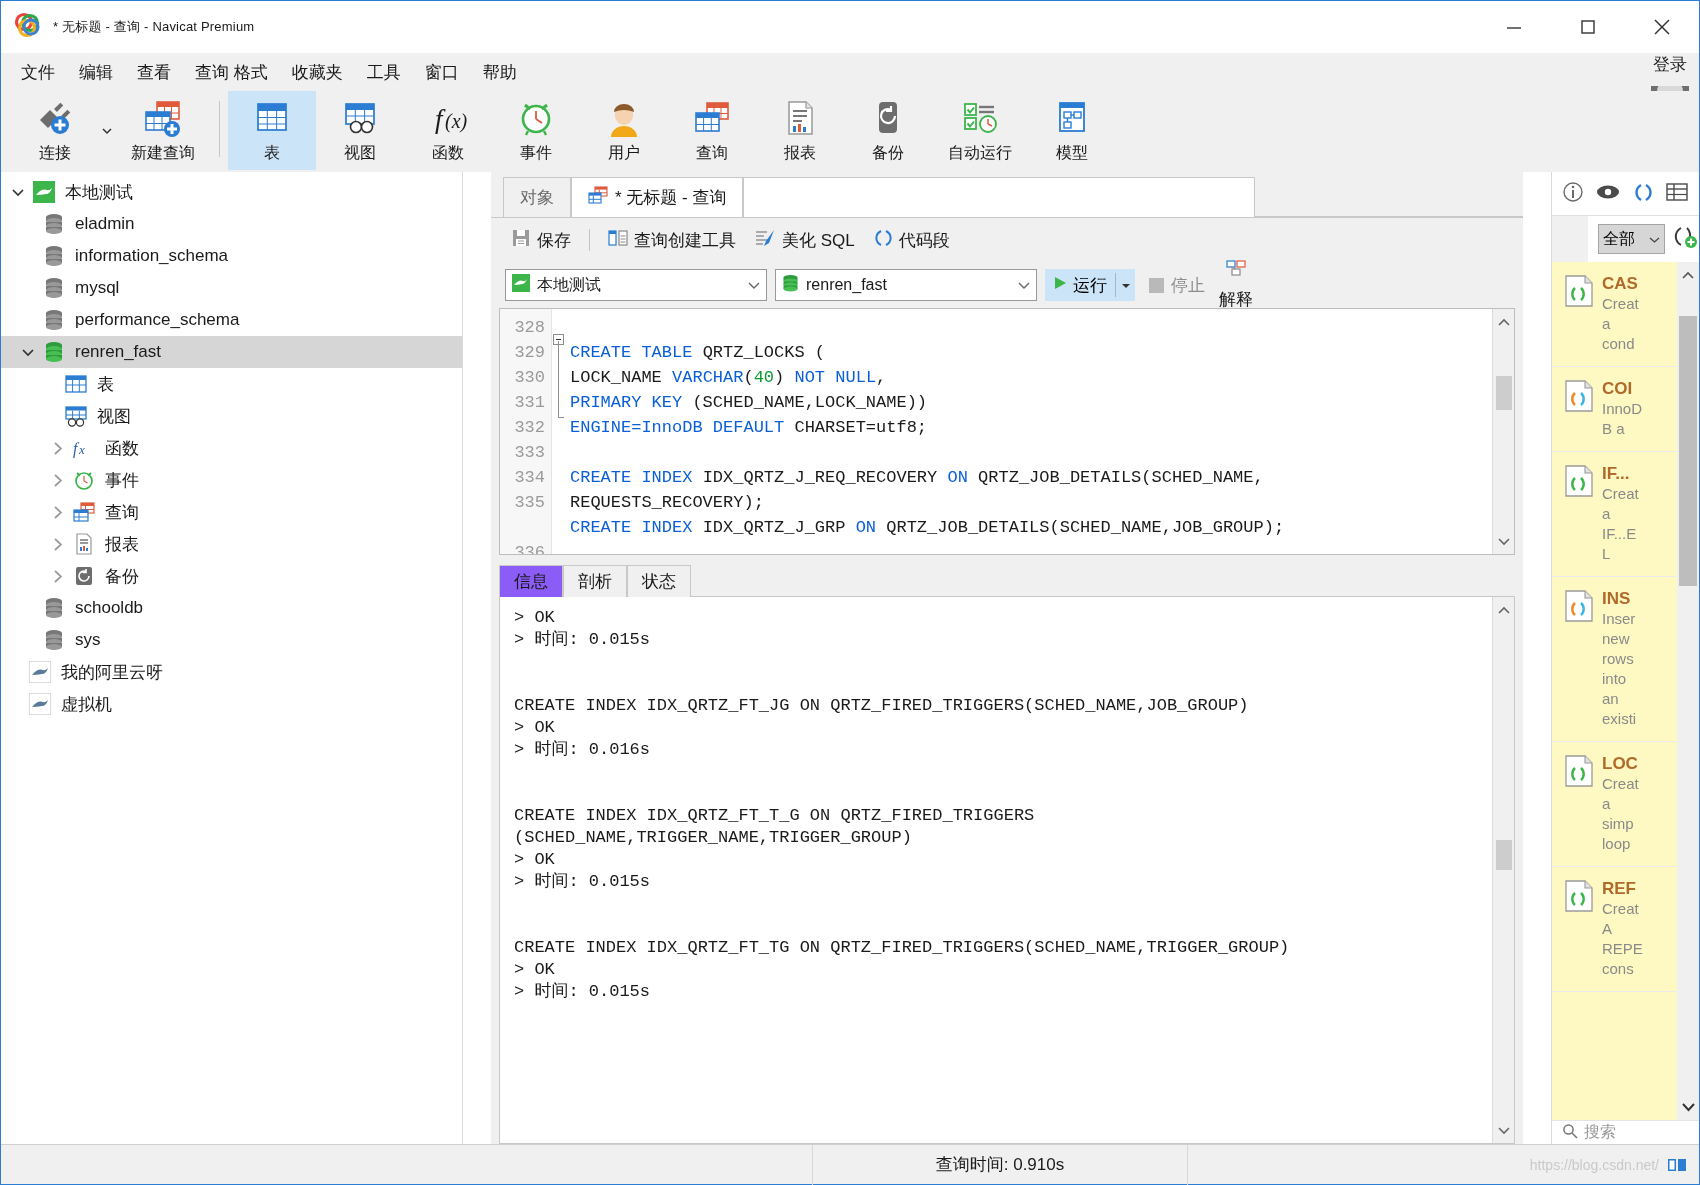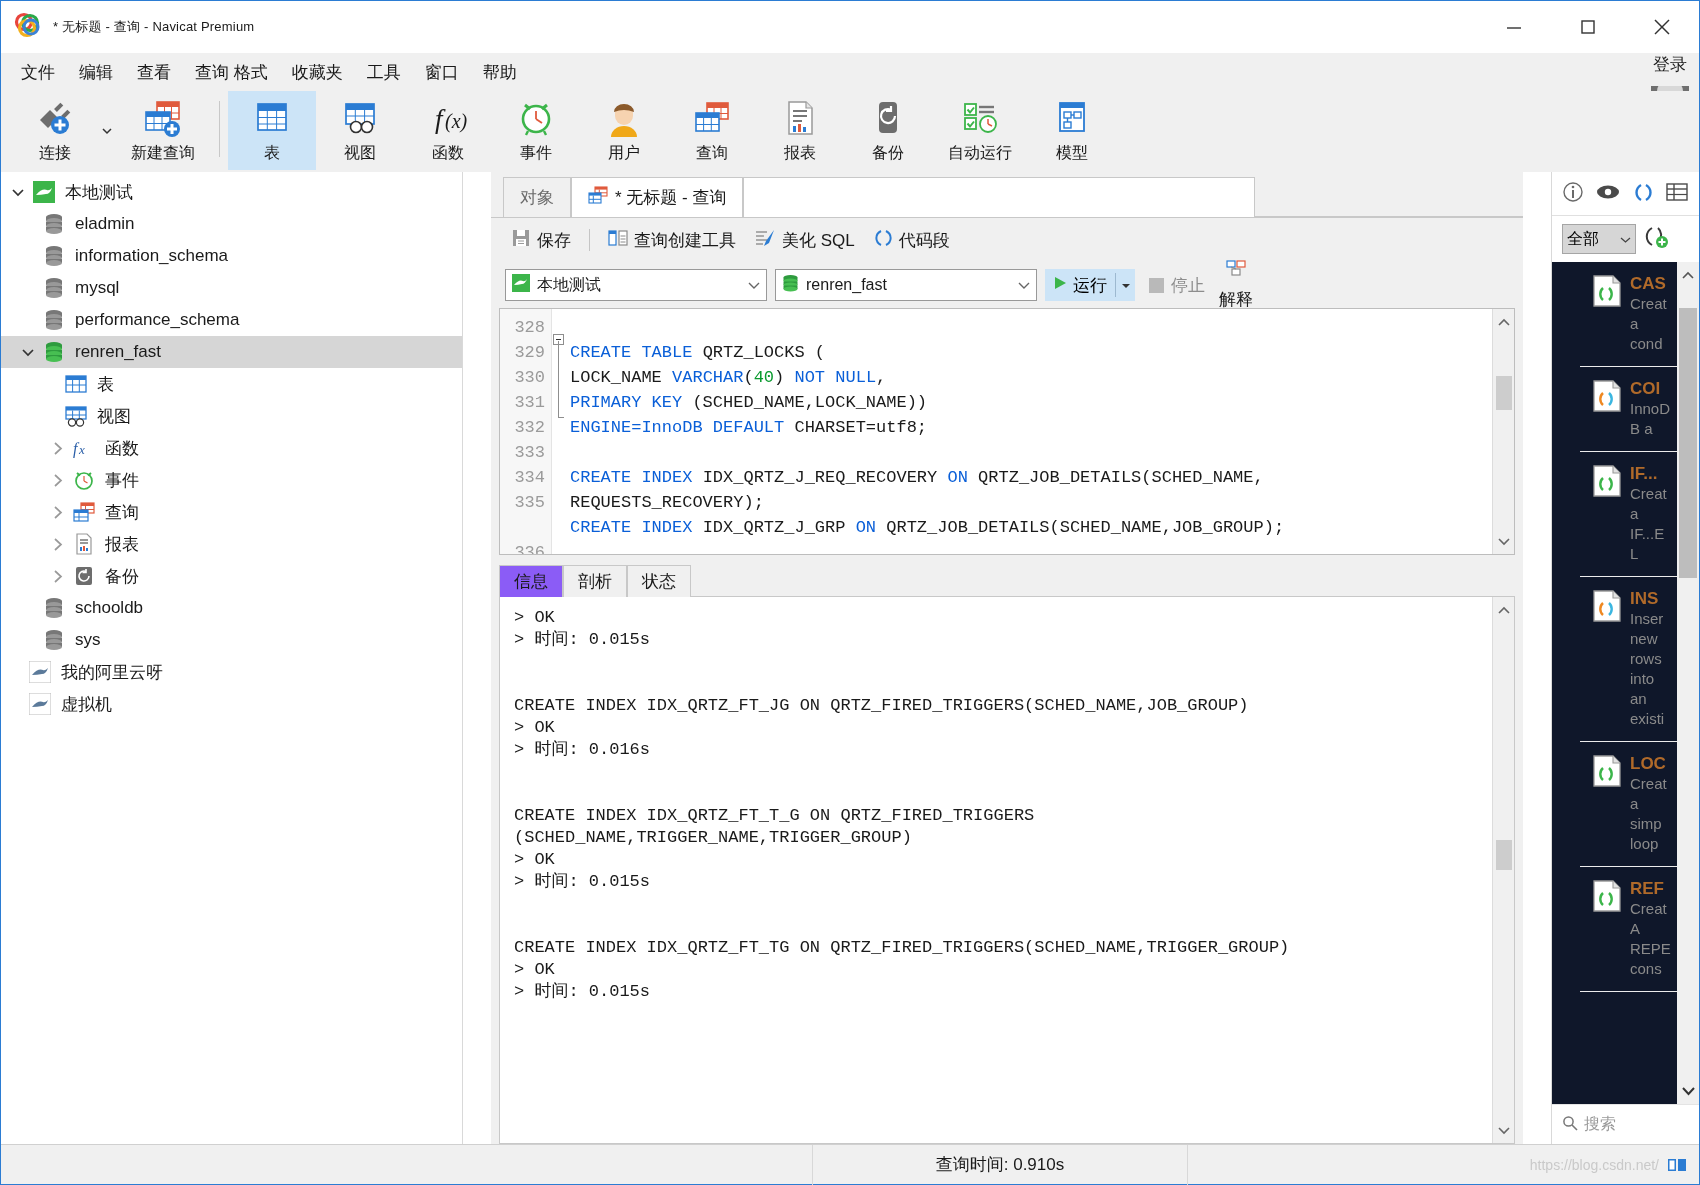--- a/index.html
+++ b/index.html
@@ -158,32 +158,32 @@
   .rtabs-fill { flex:1 1 auto; height: 32px; border-bottom: 1px solid #c8c8c8;}
   .rbody { flex:1 1 auto; border:1px solid #c8c8c8; border-top:none; background:#fff; display:flex; min-height:0; overflow:hidden;}
   .rtext { flex:1 1 auto; padding: 10px 0 0 14px; font: 17px/22px "Liberation Mono","DejaVu Sans Mono",monospace; color:#1a1a1a; overflow:hidden;}
   .rline { white-space: pre; height: 22px; }
   .rblank { height: 22px; }
   .rscroll { width: 22px; background:#f0f0f0; border-left:1px solid #dcdcdc; display:flex; flex-direction:column; align-items:center; justify-content:space-between; padding: 3px 0;}
 
   
   .rightpanel { width: 148px; min-width: 148px; background: #f0f0f0; border-left:1px solid #d9d9d9; display:flex; flex-direction:column;}
   .rp-icons { height: 44px; display:flex; align-items:center; gap: 12px; padding-left: 10px; background:#fff; border-bottom:1px solid #e0e0e0;}
-  .rp-toolbar { height: 46px; display:flex; align-items:center; gap:8px; padding-left:10px; background:#fff;}
+  .rp-toolbar { height: 46px; display:flex; align-items:center; gap:8px; padding-left:10px; background:#fff;margin-left:36px;}
   .rp-combo { width: 74px; height: 30px; background:#d6d6d6; border:1px solid #a5a5a5; display:flex; align-items:center; justify-content:space-between; padding:0 4px; font-size:16px;}
-  .rp-list { flex:1 1 auto; background:#0f172a; overflow:hidden; display:flex;padding-left:28px;}
+  .rp-list { flex:1 1 auto; background:#fef9c3; overflow:hidden; display:flex;}
   .rp-items { flex:1 1 auto; }
   .snip { display:flex; gap: 8px; padding: 12px 0 12px 12px; border-bottom:1px solid #ececec;}
   .snip-icon { width: 30px; min-width:30px; }
   .snip-txt { overflow:hidden;}
   .snip-title { font-size:17px; font-weight:bold; color:#b06a2a; white-space:nowrap;}
   .snip-desc { font-size:15px; color:#8a8a8a; line-height:20px; width: 42px; word-break: break-word;}
   .rp-sb { width: 22px; background:#f0f0f0; display:flex; flex-direction:column; align-items:center; justify-content:space-between; padding:3px 0;}
   .rp-sb-thumb { width:18px; height: 270px; background:#bdbdbd;}
-  .rp-search { height: 40px; background:#fff; display:flex; align-items:center; gap:6px; padding-left:10px; border-top:1px solid #e4e4e4;}
+  .rp-search { height: 24px; background:#fff; display:flex; align-items:center; gap:6px; padding-left:10px; border-top:1px solid #e4e4e4;}
   .rp-search span { font-size:16px; color:#9a9a9a;}
 
   
   .statusbar { height: 40px; min-height:40px; background:#f0f0f0; border-top:1px solid #d0d0d0; display:flex; align-items:center; position:relative;}
   .sb-seg { height: 40px; border-right:1px solid #d8d8d8; }
   .sb-1 { width: 812px; }
   .sb-2 { width: 375px; display:flex; align-items:center; justify-content:center; font-size:17px; color:#1a1a1a;}
   .sb-3 { flex:1 1 auto; display:flex; align-items:center; justify-content:flex-end; padding-right: 8px; gap: 6px;}
   .watermark { font-size: 14px; color:#c9c9c9; }
   .sb-grip { width:26px; height:22px; display:flex; align-items:center; justify-content:center;}

